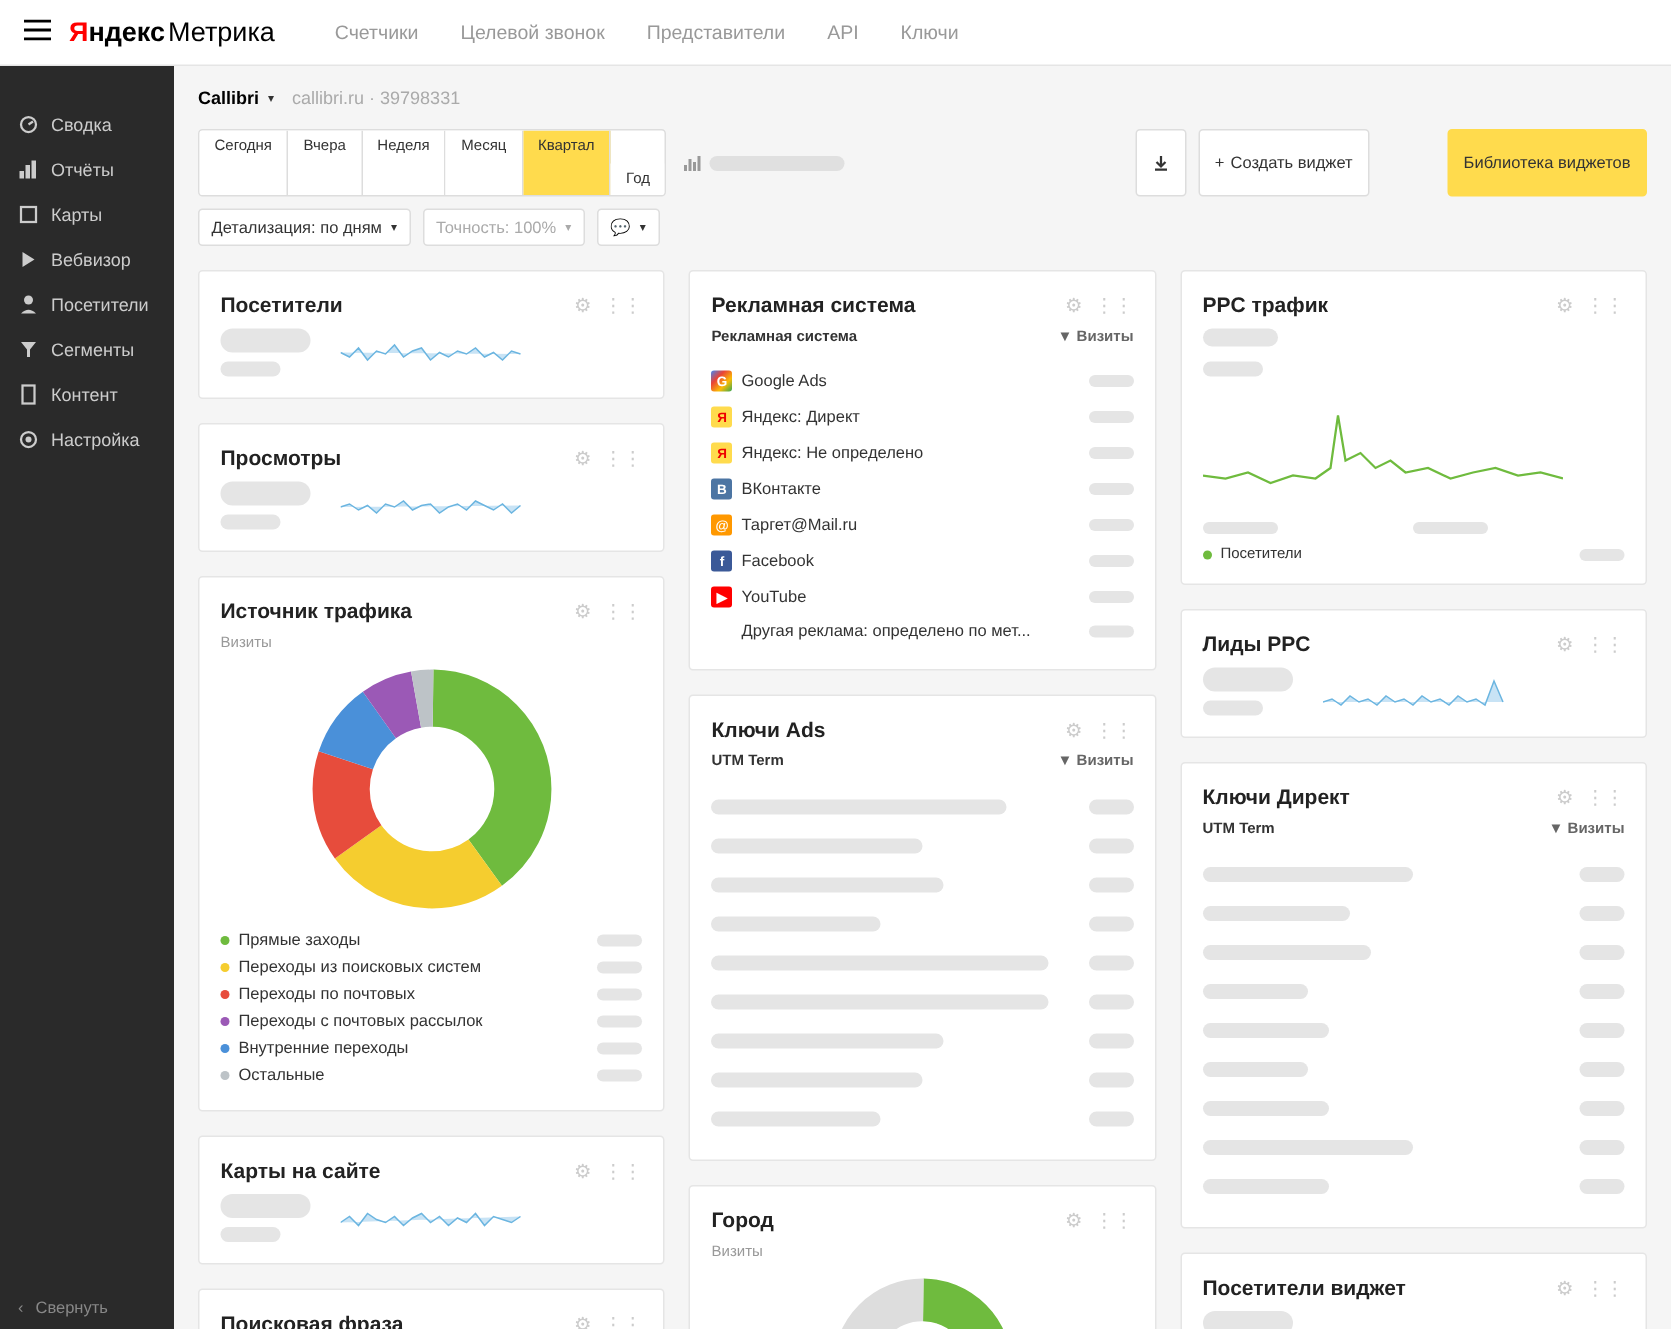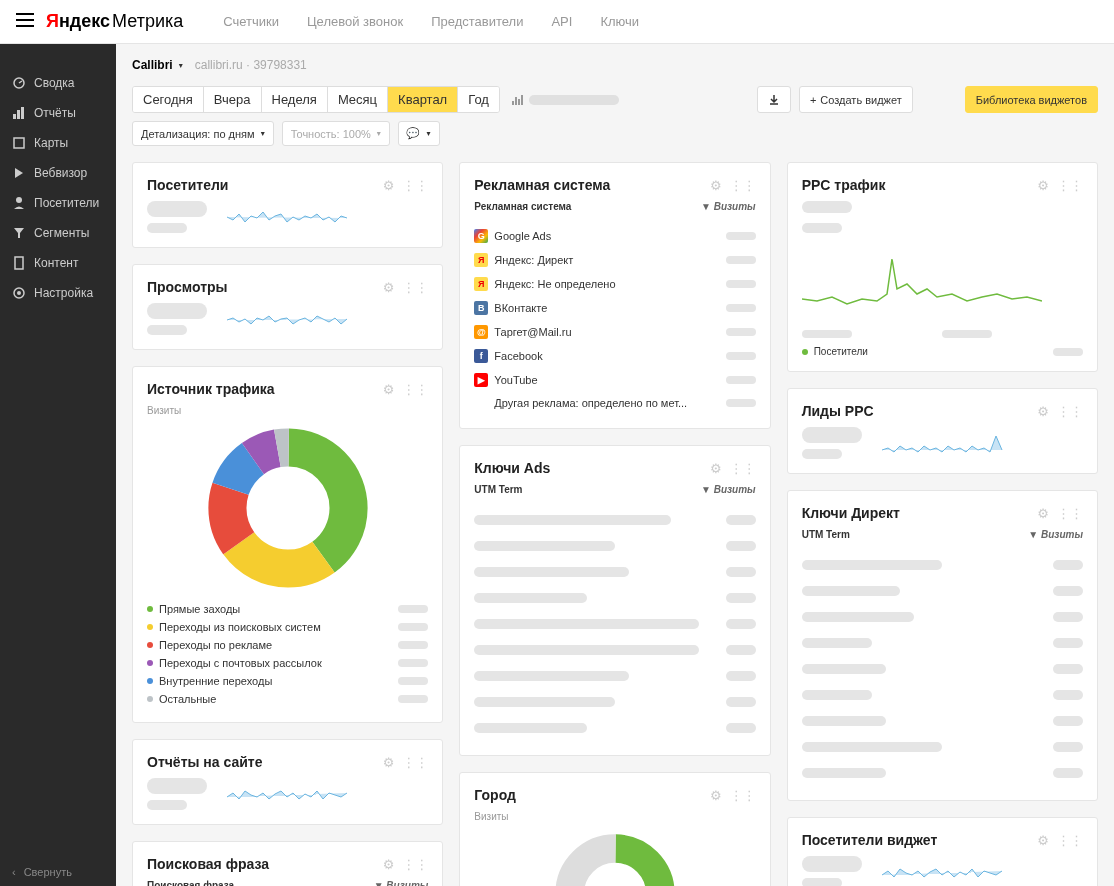--- a/index.html
+++ b/index.html
@@ -16,22 +16,22 @@
 .sidebar-item { display: flex; align-items: center; padding: 8px 12px; font-size: 12px; cursor: pointer; gap: 8px; }
 .sidebar-icon { width: 14px; height: 14px; display: flex; align-items: center; justify-content: center; }
 .sidebar-collapse { position: absolute; bottom: 8px; left: 12px; display: flex; align-items: center; gap: 8px; color: #888; font-size: 11px; cursor: pointer; }
 .content { flex: 1; overflow-y: auto; padding: 0 16px 20px 16px; background: #f5f5f5; }
 .breadcrumb { padding: 14px 0; font-size: 12px; display: flex; align-items: center; gap: 4px; }
 .breadcrumb-main { font-weight: bold; color: #000; }
 .breadcrumb-sub { color: #aaa; margin-left: 8px; }
 .toolbar { display: flex; justify-content: space-between; margin-bottom: 8px; }
 .toolbar-left { display: flex; gap: 0; align-items: center; }
 .time-tabs { display: flex; border: 1px solid #ddd; border-radius: 3px; overflow: hidden; background: #fff; }
-.time-tab { padding: 5px 10px; font-size: 13px; border-right: 1px solid #ddd; cursor: pointer; background: #fff; }
-.time-tab:last-child { border-right: none; }
+.time-tab { padding: 5px 10px; font-size: 10px; border-right: 1px solid #ddd; cursor: pointer; background: #fff; }
+.time-tab:last-child { border-right: none; margin-top: 22px; }
 .time-tab.active { background: #ffdb4d; }
 .scale-group { display: flex; align-items: center; margin-left: 12px; gap: 6px; }
 .scale-bars { display: flex; align-items: flex-end; gap: 1px; }
 .scale-bars span { width: 2px; background: #999; }
 .scale-bar { width: 90px; height: 10px; background: #e0e0e0; border-radius: 5px; }
 .toolbar-right { display: flex; gap: 8px; }
 .btn { padding: 5px 10px; font-size: 11px; border: 1px solid #ddd; background: #fff; border-radius: 3px; cursor: pointer; display: flex; align-items: center; gap: 4px; }
 .btn-yellow { background: #ffdb4d; border-color: #ffdb4d; margin-left: 44px; }
 .toolbar2 { display: flex; gap: 8px; margin-bottom: 16px; }
 .select-btn { padding: 5px 8px; font-size: 11px; border: 1px solid #ddd; background: #fff; border-radius: 3px; cursor: pointer; display: flex; align-items: center; gap: 4px; }
@@ -44,21 +44,21 @@
 .widget-subtitle { font-size: 10px; color: #999; margin-bottom: 10px; }
 .widget-ctrls { display: flex; gap: 8px; color: #ccc; }
 .widget-ctrls span { cursor: pointer; }
 .stat-row { display: flex; align-items: center; gap: 20px; }
 .placeholder { background: #e5e5e5; border-radius: 10px; }
 .ph-lg { width: 60px; height: 16px; }
 .ph-sm { width: 40px; height: 10px; margin-top: 6px; }
 .sparkline { flex: 1; }
 .ad-table { font-size: 11px; }
 .ad-header { display: flex; justify-content: space-between; font-weight: bold; font-size: 10px; padding-bottom: 8px; margin-bottom: 4px; }
-.ad-header .visits { color: #666; font-style: italic; }
+.ad-header .visits { color: #666; }
 .ad-row { display: flex; justify-content: space-between; align-items: center; padding: 5px 0; }
 .ad-label { display: flex; align-items: center; gap: 6px; font-size: 11px; }
 .ad-icon { width: 14px; height: 14px; border-radius: 2px; display: flex; align-items: center; justify-content: center; font-size: 9px; color: #fff; font-weight: bold; }
 .ad-val { width: 30px; height: 8px; background: #e5e5e5; border-radius: 4px; }
 .donut-wrap { display: flex; justify-content: center; margin: 12px 0; }
 .legend { font-size: 11px; }
 .legend-row { display: flex; justify-content: space-between; align-items: center; padding: 3px 0; }
 .legend-label { display: flex; align-items: center; gap: 6px; }
 .legend-dot { width: 6px; height: 6px; border-radius: 50%; }
 .legend-val { width: 30px; height: 8px; background: #e5e5e5; border-radius: 4px; }
@@ -303,21 +303,21 @@
             <div class="legend-row">
                 <span class="legend-label">
                   <span class="legend-dot" style="background:#f5cd2f"></span>
                   <span>Переходы из поисковых систем</span>
                 </span>
                 <span class="legend-val"></span>
               </div>
             <div class="legend-row">
                 <span class="legend-label">
                   <span class="legend-dot" style="background:#e74c3c"></span>
-                  <span>Переходы по рекламе</span>
+                  <span>Переходы по почтовых</span>
                 </span>
                 <span class="legend-val"></span>
               </div>
             <div class="legend-row">
                 <span class="legend-label">
                   <span class="legend-dot" style="background:#9b59b6"></span>
                   <span>Переходы с почтовых рассылок</span>
                 </span>
                 <span class="legend-val"></span>
               </div>
@@ -333,21 +333,21 @@
                   <span class="legend-dot" style="background:#bdc3c7"></span>
                   <span>Остальные</span>
                 </span>
                 <span class="legend-val"></span>
               </div>
           </div>
         </div>
 
         <div class="widget">
           <div class="widget-header">
-              <span class="widget-title">Отчёты на сайте</span>
+              <span class="widget-title">Карты на сайте</span>
               <div class="widget-ctrls">
                 <span>⚙</span>
                 <span>⋮⋮</span>
               </div>
             </div>
           <div class="stat-row">
             <div>
                 <div class="placeholder ph-lg"></div>
                 <div class="placeholder ph-sm"></div>
               </div>

